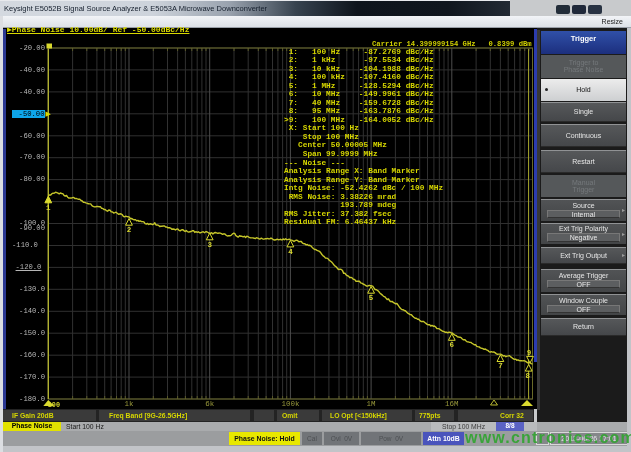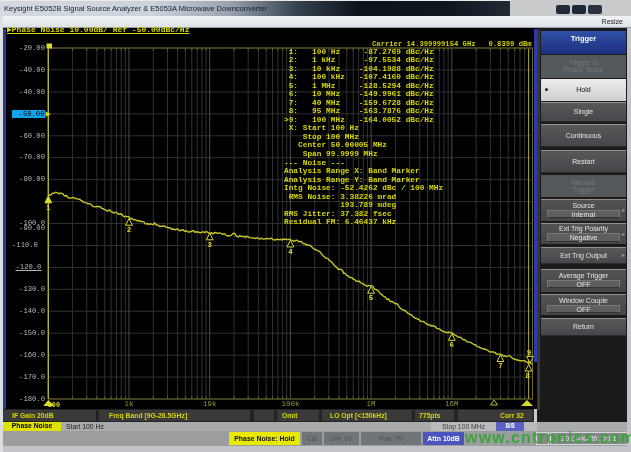--- a/index.html
+++ b/index.html
@@ -234,21 +234,21 @@
 <div style="position:absolute;left:12px;top:241.2px;width:33px;text-align:left;font:7.2px 'Liberation Mono',monospace;color:#b6b6b6;">-110.0</div>
 <div style="position:absolute;left:12px;top:263.1px;width:33px;text-align:center;font:7.2px 'Liberation Mono',monospace;color:#b6b6b6;text-decoration:underline;">-120.0</div>
 <div style="position:absolute;left:12px;top:285.0px;width:33px;text-align:right;font:7.2px 'Liberation Mono',monospace;color:#b6b6b6;">-130.0</div>
 <div style="position:absolute;left:12px;top:307.0px;width:33px;text-align:right;font:7.2px 'Liberation Mono',monospace;color:#b6b6b6;">-140.0</div>
 <div style="position:absolute;left:12px;top:328.9px;width:33px;text-align:right;font:7.2px 'Liberation Mono',monospace;color:#b6b6b6;">-150.0</div>
 <div style="position:absolute;left:12px;top:350.9px;width:33px;text-align:right;font:7.2px 'Liberation Mono',monospace;color:#b6b6b6;">-160.0</div>
 <div style="position:absolute;left:12px;top:372.8px;width:33px;text-align:right;font:7.2px 'Liberation Mono',monospace;color:#b6b6b6;">-170.0</div>
 <div style="position:absolute;left:12px;top:394.7px;width:33px;text-align:right;font:7.2px 'Liberation Mono',monospace;color:#b6b6b6;">-180.0</div>
 
 <div style="position:absolute;left:109.0px;top:400px;width:40px;text-align:center;font:7.5px 'Liberation Mono',monospace;color:#96963a;">1k</div>
-<div style="position:absolute;left:189.7px;top:400px;width:40px;text-align:center;font:7.5px 'Liberation Mono',monospace;color:#96963a;">19k</div>
+<div style="position:absolute;left:189.7px;top:400px;width:40px;text-align:center;font:7.5px 'Liberation Mono',monospace;color:#96963a;">6k</div>
 <div style="position:absolute;left:270.4px;top:400px;width:40px;text-align:center;font:7.5px 'Liberation Mono',monospace;color:#96963a;">100k</div>
 <div style="position:absolute;left:351.1px;top:400px;width:40px;text-align:center;font:7.5px 'Liberation Mono',monospace;color:#96963a;">1M</div>
 <div style="position:absolute;left:431.8px;top:400px;width:40px;text-align:center;font:7.5px 'Liberation Mono',monospace;color:#96963a;">16M</div>
 <div style="position:absolute;left:38px;top:400.5px;width:22px;text-align:right;font:bold 6.8px 'Liberation Mono',monospace;color:#d9d92e;">100</div>
 
 <div class="abs" style="left:284px;top:47.8px;font:bold 7.8px 'Liberation Mono',monospace;line-height:8.52px;color:#d6d600;white-space:pre;"> 1:   100 Hz     -87.2769 dBc/Hz<br> 2:   1 kHz      -97.5534 dBc/Hz<br> 3:   10 kHz    -104.1988 dBc/Hz<br> 4:   100 kHz   -107.4160 dBc/Hz<br> 5:   1 MHz     -128.5294 dBc/Hz<br> 6:   10 MHz    -149.9961 dBc/Hz<br> 7:   40 MHz    -159.6728 dBc/Hz<br> 8:   95 MHz    -163.7876 dBc/Hz<br>&gt;9:   100 MHz   -164.0052 dBc/Hz<br> X: Start 100 Hz<br>    Stop 100 MHz<br>   Center 50.00005 MHz<br>    Span 99.9999 MHz<br>--- Noise ---<br>Analysis Range X: Band Marker<br>Analysis Range Y: Band Marker<br>Intg Noise: -52.4262 dBc / 100 MHz<br> RMS Noise: 3.38226 mrad<br>            193.789 mdeg<br>RMS Jitter: 37.382 fsec<br>Residual FM: 6.46437 kHz</div>
 
 <div class="abs" style="left:2px;top:409px;width:532px;height:12.5px;background:#232323;">
  <div class="abs" style="left:1px;top:1px;width:93px;height:10.5px;background:#3a3a3a;"></div>
  <div class="abs" style="left:97px;top:1px;width:151px;height:10.5px;background:#3a3a3a;"></div>

